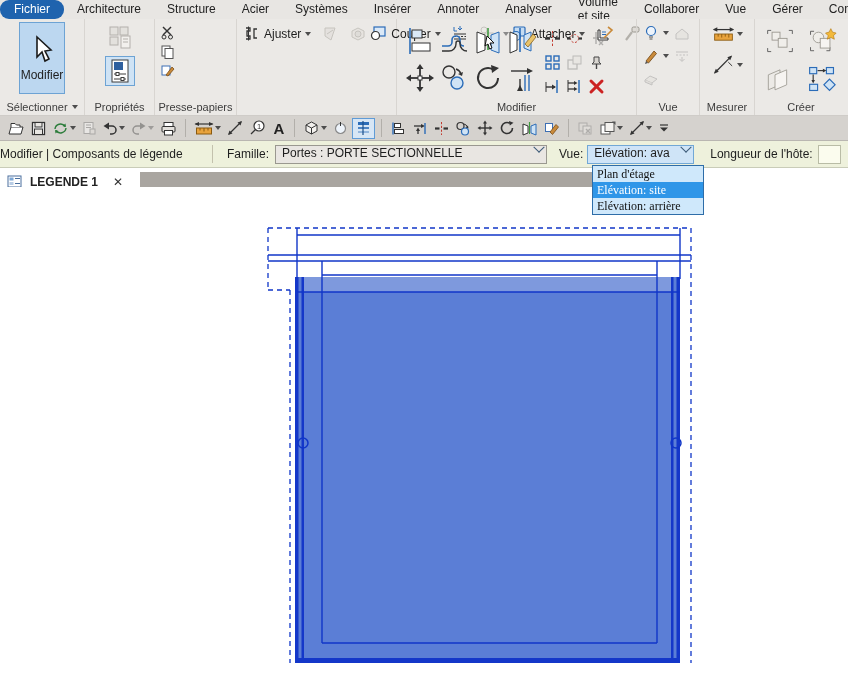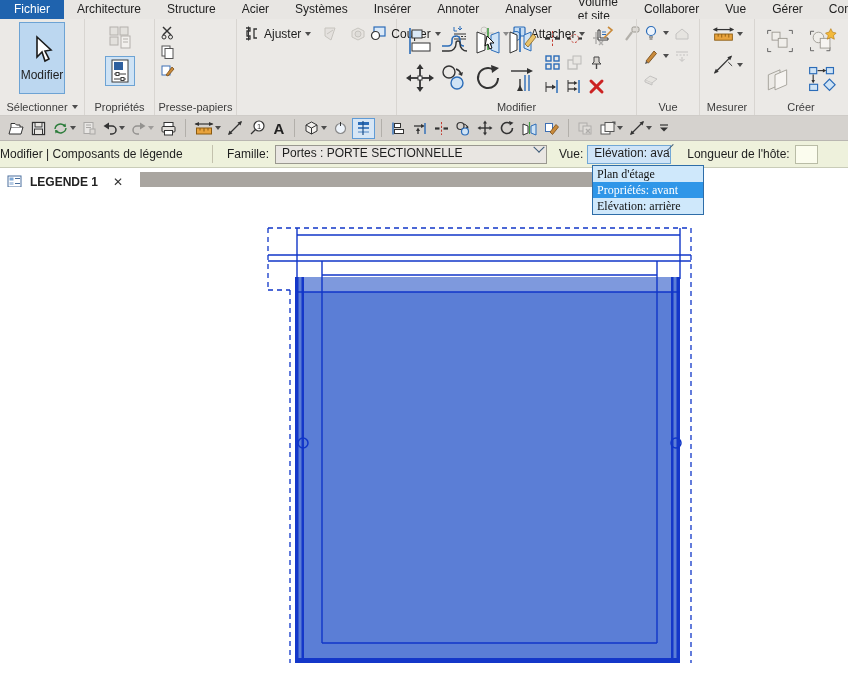--- a/index.html
+++ b/index.html
@@ -2,21 +2,21 @@
 <html><head>
 <meta charset="utf-8">
 <style>
   * { margin:0; padding:0; box-sizing:border-box; }
   html,body { width:848px; height:691px; overflow:hidden; }
   body { font-family:"Liberation Sans","DejaVu Sans",sans-serif; font-size:12px; color:#1e1e1e; }
   #app { position:relative; width:848px; height:691px; background:#fff; }
 
   
   .tabrow { position:absolute; left:0; top:0; width:848px; height:19px; background:#e8e6e3; display:flex; align-items:stretch; }
-  .rtab { padding:2px 13px 3px; display:flex; align-items:center; color:#222; cursor:default; }
+  .rtab { padding:2px 13px 3px; display:flex; align-items:center; color:#222; cursor:default;border-radius:9px; }
   .rtab.file { background:#1f63ae; color:#fff; padding:2px 14px 3px; }
 
   
   .ribbon { position:absolute; left:0; top:19px; width:848px; height:97px; background:#ebe9e6; display:flex; border-bottom:1px solid #cfccc8; }
   .panel { position:relative; display:flex; flex-direction:column; border-right:1px solid #d8d5d1; }
   .pbody { flex:1; display:flex; align-items:flex-start; padding:3px 4px 0; }
   .plabel { height:17px; display:flex; align-items:center; justify-content:center; font-size:11px; color:#3d3d3d; gap:4px; }
   .caret { width:0; height:0; border-left:4px solid transparent; border-right:4px solid transparent; border-top:5px solid #4d4d4d; }
   .caret.sm { border-left-width:3px; border-right-width:3px; border-top-width:4px; }
   .bigbtn { display:flex; flex-direction:column; align-items:center; justify-content:center; gap:3px; border:1px solid transparent; }
@@ -35,21 +35,21 @@
   .qbtn { height:21px; display:flex; align-items:center; justify-content:center; padding:0 2px; gap:1px; }
   .qbtn.on { background:#d7e6f5; border:1px solid #5f9bd6; }
   .qsep { width:1px; height:18px; background:#b2afaa; margin:0 4px; }
 
   
   .opts { position:absolute; left:0; top:141px; width:848px; height:27px; background:#eef1dc; border-bottom:1px solid #c9ccb8; display:flex; align-items:center; }
   .opts .mode { width:212px; }
   .vsep { width:1px; height:18px; background:#c3c1ad; }
   .combo { height:19px; border:1px solid #9a9890; background:#e9e6e2; display:flex; align-items:flex-start; padding:0 3px 0 6px; justify-content:space-between; }
   .combo.family { width:272px; margin-left:6px; }
-  .combo.view { width:84px; margin-left:4px; background:#cfe4f7; border-color:#72a8d6; }
+  .combo.view { width:107px; margin-left:4px; background:#cfe4f7; border-color:#72a8d6; }
   .chev { width:8px; height:8px; border-right:1.6px solid #3c5a77; border-bottom:1.6px solid #3c5a77; transform:rotate(45deg) translate(-2px,-2px); }
   .hostinput { width:23px; height:19px; border:1px solid #b9bca6; background:#fbfcee; margin-left:5px; }
 
   
   .ddlist { position:absolute; left:592px; top:165px; width:112px; background:#cfe8fb; border:1px solid #2e6da8; z-index:30; }
   .dditem { height:16px; line-height:16px; padding:0 4px; color:#111; white-space:nowrap;font-family:Liberation Serif, serif; }
   .dditem.sel { background:#2f96e8; color:#fff; }
 
   
   .tabstrip { position:absolute; left:0; top:172px; width:680px; height:19px; background:#a9a5a0; }
@@ -769,17 +769,17 @@
         <line x1="290" y1="103" x2="290" y2="476"></line>
       </g>
 
       <circle cx="303" cy="256" r="5" fill="none" stroke="#1036c8" stroke-width="1.5"></circle>
       <circle cx="676" cy="256" r="5" fill="none" stroke="#1036c8" stroke-width="1.5"></circle>
     </svg>
   </div>
 
   <div class="ddlist">
     <div class="dditem">Plan d'étage</div>
-    <div class="dditem sel">Propriétés: avant</div>
+    <div class="dditem sel">Elévation: site</div>
     <div class="dditem">Elévation: arrière</div>
   </div>
 
 </div>
 
 </body></html>

